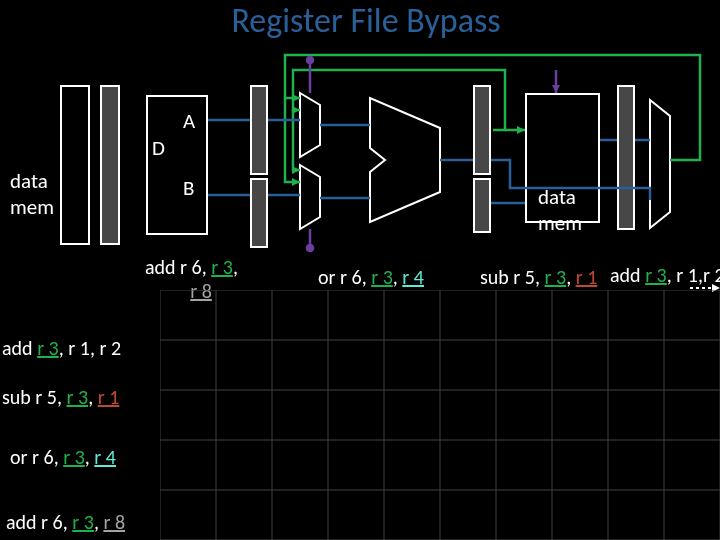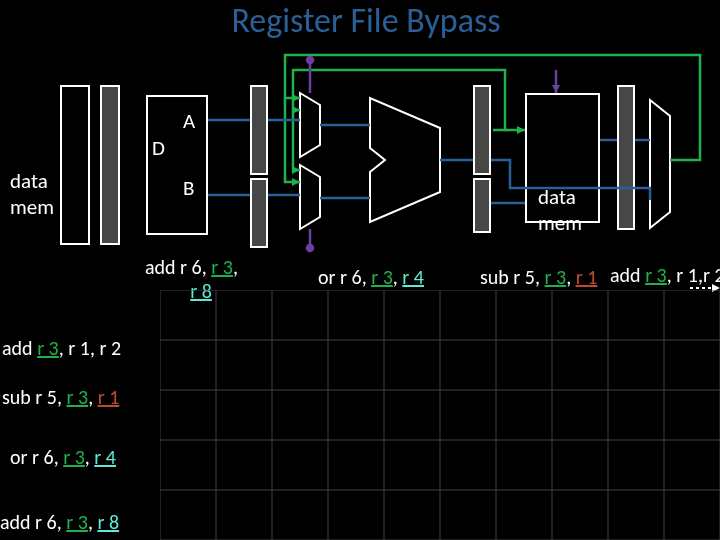--- a/index.html
+++ b/index.html
@@ -5,21 +5,21 @@
   *{box-sizing:border-box;margin:0;padding:0}
   body{background:#000;width:720px;height:540px;position:relative;font-family:"Segoe UI",Calibri,Arial,sans-serif;overflow:hidden}
   .title{position:absolute;top:0;left:12px;right:0;text-align:center;font-size:34px;color:#2a6099;font-weight:400}
   .stage{position:absolute;border:2px solid #fff;background:#474747}
   .label{position:absolute;color:#fff;font-size:21px}
   .instr{position:absolute;color:#fff;font-size:20px;white-space:nowrap}
   .instr span{}
   .r3{color:#1fb14c;text-decoration:underline}
   .r4{color:#5eead4;text-decoration:underline}
   .r1{color:#c04a2e;text-decoration:underline}
-  .r8{color:#5eead4;text-decoration:underline}
+  .r8{color:#a3a3a3;text-decoration:underline}
   .grid{position:absolute;left:160px;top:290px;width:560px;height:250px}
   svg.wire{position:absolute;top:0;left:0;pointer-events:none}
 </style>
 </head>
 <body>
 
 <div class="title">Register File Bypass</div>
 
 <div class="stage" style="left:100px;top:85px;width:20px;height:160px"></div>
 <div class="stage" style="left:250px;top:85px;width:18px;height:90px"></div>
@@ -99,21 +99,21 @@
 <svg class="wire" width="720" height="540">
   <g stroke="#fff" stroke-width="2" stroke-dasharray="3,3">
     <line x1="690" y1="288" x2="718" y2="288"></line>
   </g>
   <polygon points="720,288 712,284 712,292" fill="#fff"></polygon>
 </svg>
 
 <div class="instr" style="left:2px;top:336px">add <span class="r3">r 3</span>, <span>r 1</span>, r 2</div>
 <div class="instr" style="left:2px;top:385px">sub r 5, <span class="r3">r 3</span>, <span class="r1">r 1</span></div>
 <div class="instr" style="left:10px;top:445px">or r 6, <span class="r3">r 3</span>, <span class="r4">r 4</span></div>
-<div class="instr" style="left:0;top:510px">add r 6, <span class="r3">r 3</span>, <span class="r8">r 8</span></div>
+<div class="instr" style="left:6px;top:510px">add r 6, <span class="r3">r 3</span>, <span class="r8">r 8</span></div>
 
 <div class="grid">
   <svg width="560" height="250">
     <g stroke="#404040" stroke-width="1">
       <line x1="0" y1="0" x2="560" y2="0"></line>
         <line x1="0" y1="50" x2="560" y2="50"></line>
       <line x1="0" y1="100" x2="560" y2="100"></line>
         <line x1="0" y1="150" x2="560" y2="150"></line>
       <line x1="0" y1="200" x2="560" y2="200"></line>
         <line x1="0" y1="250" x2="560" y2="250"></line>

